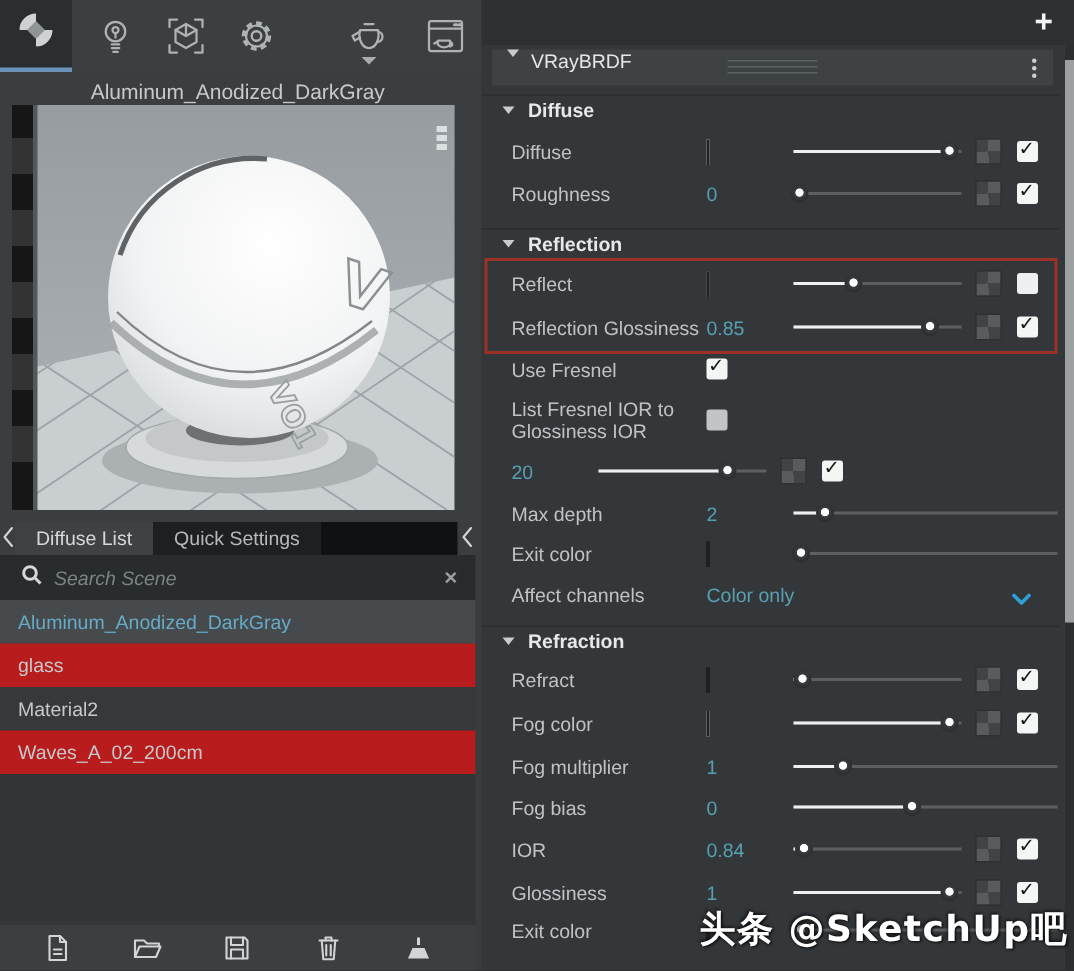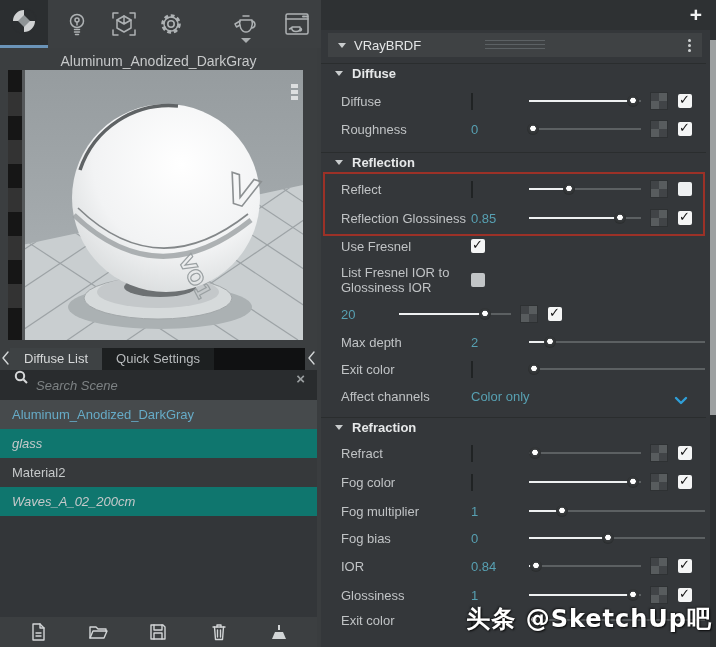--- a/index.html
+++ b/index.html
@@ -27,40 +27,40 @@
   .preview-grip i { display:block; width:7px; height:4px; background:#dcdedf; margin-bottom:2px; }
 
   .tabs-row { position:absolute; left:0; top:300px; width:317px; height:22px; }
   .tabs-strip { position:absolute; left:10px; right:12px; top:0; height:22px; background:#101112; display:flex; }
   .tab { height:22px; line-height:22px; padding:0 14px; font-size:13px; cursor:pointer; }
   .tab.active { background:#3e4244; color:#d6d8d9; }
   .tab.inactive { background:#1d2021; color:#b7babc; }
   .pane-chev { position:absolute; top:2px; width:9px; height:16px; cursor:pointer; }
   .pane-chev svg { display:block; }
 
-  .search-row { position:absolute; left:0; top:322px; width:317px; height:30px; background:#292c2e; display:flex; }
+  .search-row { position:absolute; left:0; top:322px; width:317px; height:30px; background:#292c2e; display:flex; align-items:center; }
   .search-icon { margin-left:14px; }
   .search-input { flex:1; margin-left:8px; background:transparent; border:none; outline:none; color:#d3d5d6; font-size:13px; font-style:italic; }
   .search-input::placeholder { color:#7d8284; font-style:italic; }
   .search-clear { margin-right:12px; color:#9a9ea0; font-size:15px; font-weight:bold; cursor:pointer; }
 
   .mat-list { position:absolute; left:0; top:352px; width:317px; bottom:30px; background:#333639; }
   .mat-item { height:29px; line-height:29px; padding-left:12px; font-size:13px; color:#c6c9ca; cursor:pointer; }
   .mat-item.selected { background:#464a4c; color:#66abc7; }
-  .mat-item.odd { background:#0f766e;font-style:italic; }
+  .mat-item.odd { background:#b91c1c; }
   .mat-item.even { background:#36393b; }
 
   .left-bottom-bar { position:absolute; left:0; bottom:0; width:317px; height:30px; background:#3c3f41; display:flex; align-items:center; justify-content:space-around; padding:0 8px; }
   .lb-icon { width:22px; height:22px; display:flex; align-items:center; justify-content:center; cursor:pointer; }
 
   
   .right-panel { position:absolute; left:321px; top:0; width:395px; height:647px; background:#34373a; }
   .rp-topstrip { position:absolute; left:0; top:0; width:100%; height:30px; background:#2e3133; }
   .add-btn { position:absolute; right:14px; top:3px; color:#f2f3f3; font-size:21px; font-weight:bold; cursor:pointer; line-height:24px; }
-  .brdf-bar { position:absolute; left:7px; right:14px; top:33px; height:24px; background:#3f4244; display:flex; align-items:center; }
+  .brdf-bar { position:absolute; left:7px; right:14px; top:33px; height:24px; background:#3f4244; display:flex; }
   .brdf-title { color:#e4e6e7; font-size:13px; margin-left:8px; }
   .caret-down { width:0; height:0; border-left:4px solid transparent; border-right:4px solid transparent; border-top:5px solid #c9cccd; margin-left:10px; flex:none; }
   .drag-lines { position:absolute; left:50%; top:7px; transform:translateX(-50%); width:60px; cursor:grab; }
   .drag-lines i { display:block; height:1px; background:#5c6164; margin-bottom:3px; }
   .kebab { position:absolute; right:8px; top:4px; width:10px; height:16px; cursor:pointer; display:flex; flex-direction:column; align-items:center; justify-content:center; gap:2px; }
   .kebab i { width:3px; height:3px; background:#cdd0d1; border-radius:50%; }
 
   .sec-header { position:absolute; left:0; right:10px; height:20px; display:flex; align-items:center; border-top:1px solid #2a2d2e; cursor:pointer; }
   .sec-header .caret-down { margin-left:14px; }
   .sec-title { color:#e6e8e9; font-size:13px; font-weight:bold; margin-left:9px; }

